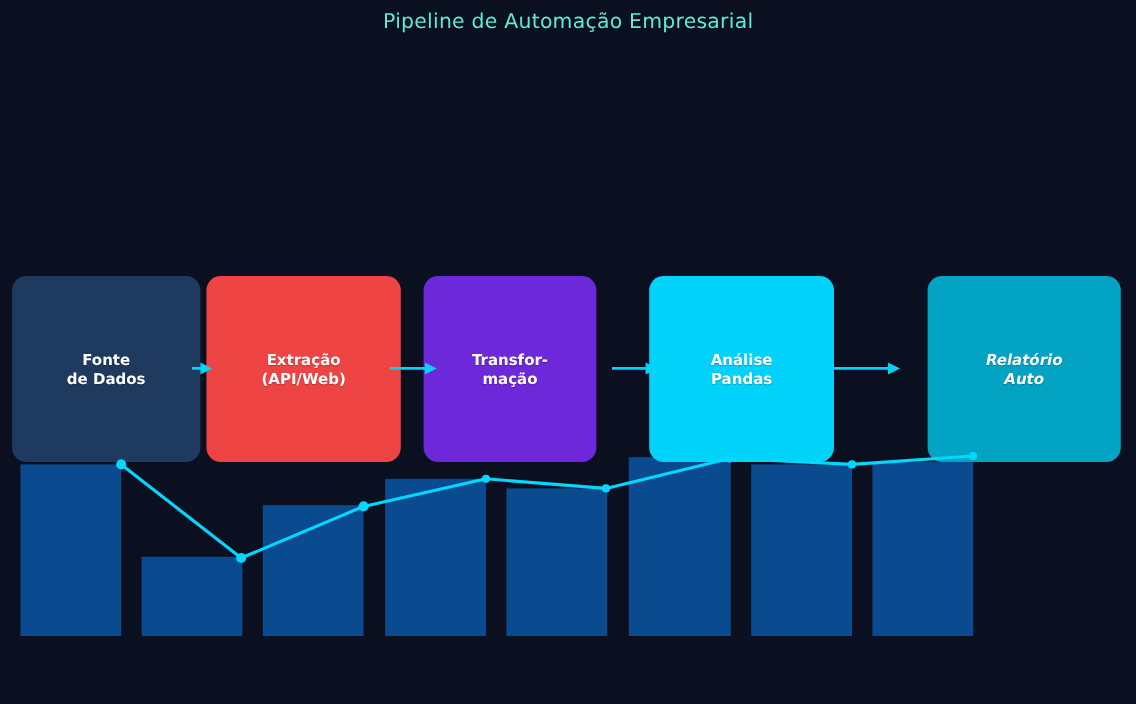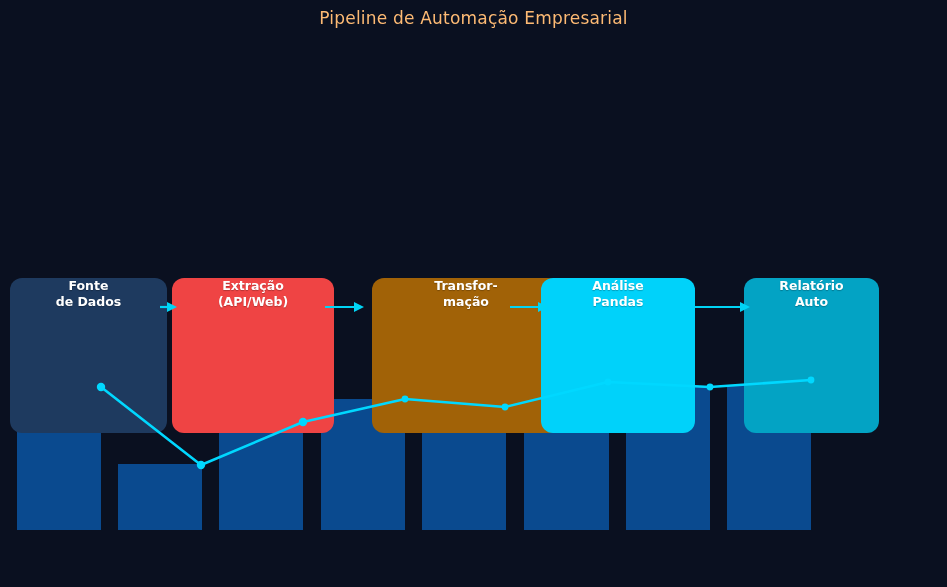--- a/index.html
+++ b/index.html
@@ -15,43 +15,42 @@
     background: #0a1020;
     overflow: hidden;
     font-family: "DejaVu Sans", sans-serif;
   }
   #chart-title {
     position: absolute;
     top: 8px;
     left: 0;
     width: 947px;
     text-align: center;
-    color: #fdba74;
+    color: #5eead4;
     font-size: 17px;
     font-family: "DejaVu Sans", sans-serif;
     font-weight: 400;
     letter-spacing: 0.2px;
   }
   #pipeline-stages {
     position: absolute;
     left: 0;
     top: 0;
     width: 947px;
     height: 587px;
     pointer-events: none;
   }
   .stage-box {
     position: absolute;
     border-radius: 12px;
     display: flex;
-    align-items: flex-start;
+    align-items: center;
     justify-content: center;
     pointer-events: auto;
     box-sizing: border-box;
-    margin-top: 48px;
   }
   .stage-label {
     color: #ffffff;
     font-size: 12.5px;
     font-weight: bold;
     font-family: "DejaVu Sans", sans-serif;
     line-height: 16px;
     text-align: center;
     white-space: pre-line;
     text-shadow: 0 1px 1px rgba(0,0,0,0.25);
@@ -91,29 +90,29 @@
 
   <div id="pipeline-stages">
       <div class="stage-box" style="left: 10px; top: 230px; width: 157px; height: 155px; background: rgb(30, 58, 95);">
         <div class="stage-label">Fonte
 de Dados</div>
       </div>
       <div class="stage-box" style="left: 172px; top: 230px; width: 162px; height: 155px; background: #ef4444;">
         <div class="stage-label">Extração
 (API/Web)</div>
       </div>
-      <div class="stage-box" style="left: 372px; top: 230px; width: 188px; height: 155px; background: #a16207;">
+      <div class="stage-box" style="left: 353px; top: 230px; width: 144px; height: 155px; background: #6d28d9;">
         <div class="stage-label">Transfor-
 mação</div>
       </div>
       <div class="stage-box" style="left: 541px; top: 230px; width: 154px; height: 155px; background: rgb(0, 210, 250);">
         <div class="stage-label">Análise
 Pandas</div>
       </div>
-      <div class="stage-box" style="left: 744px; top: 230px; width: 135px; height: 155px; background: rgb(3, 163, 196);">
+      <div class="stage-box" style="left: 773px; top: 230px; width: 161px; height: 155px; background: rgb(3, 163, 196); font-style: italic;">
         <div class="stage-label">Relatório
 Auto</div>
       </div>
       <svg class="stage-arrow" width="23" height="16" viewBox="0 0 23 16" style="left: 160px; top: 299px;">
         <line x1="0" y1="8" x2="13" y2="8" stroke="#00d4f5" stroke-width="2.2"></line>
         <polygon points="7,3 17,8 7,13" fill="#00d4f5"></polygon>
       </svg>
       <svg class="stage-arrow" width="45" height="16" viewBox="0 0 45 16" style="left: 325px; top: 299px;">
         <line x1="0" y1="8" x2="35" y2="8" stroke="#00d4f5" stroke-width="2.2"></line>
         <polygon points="29,3 39,8 29,13" fill="#00d4f5"></polygon>

